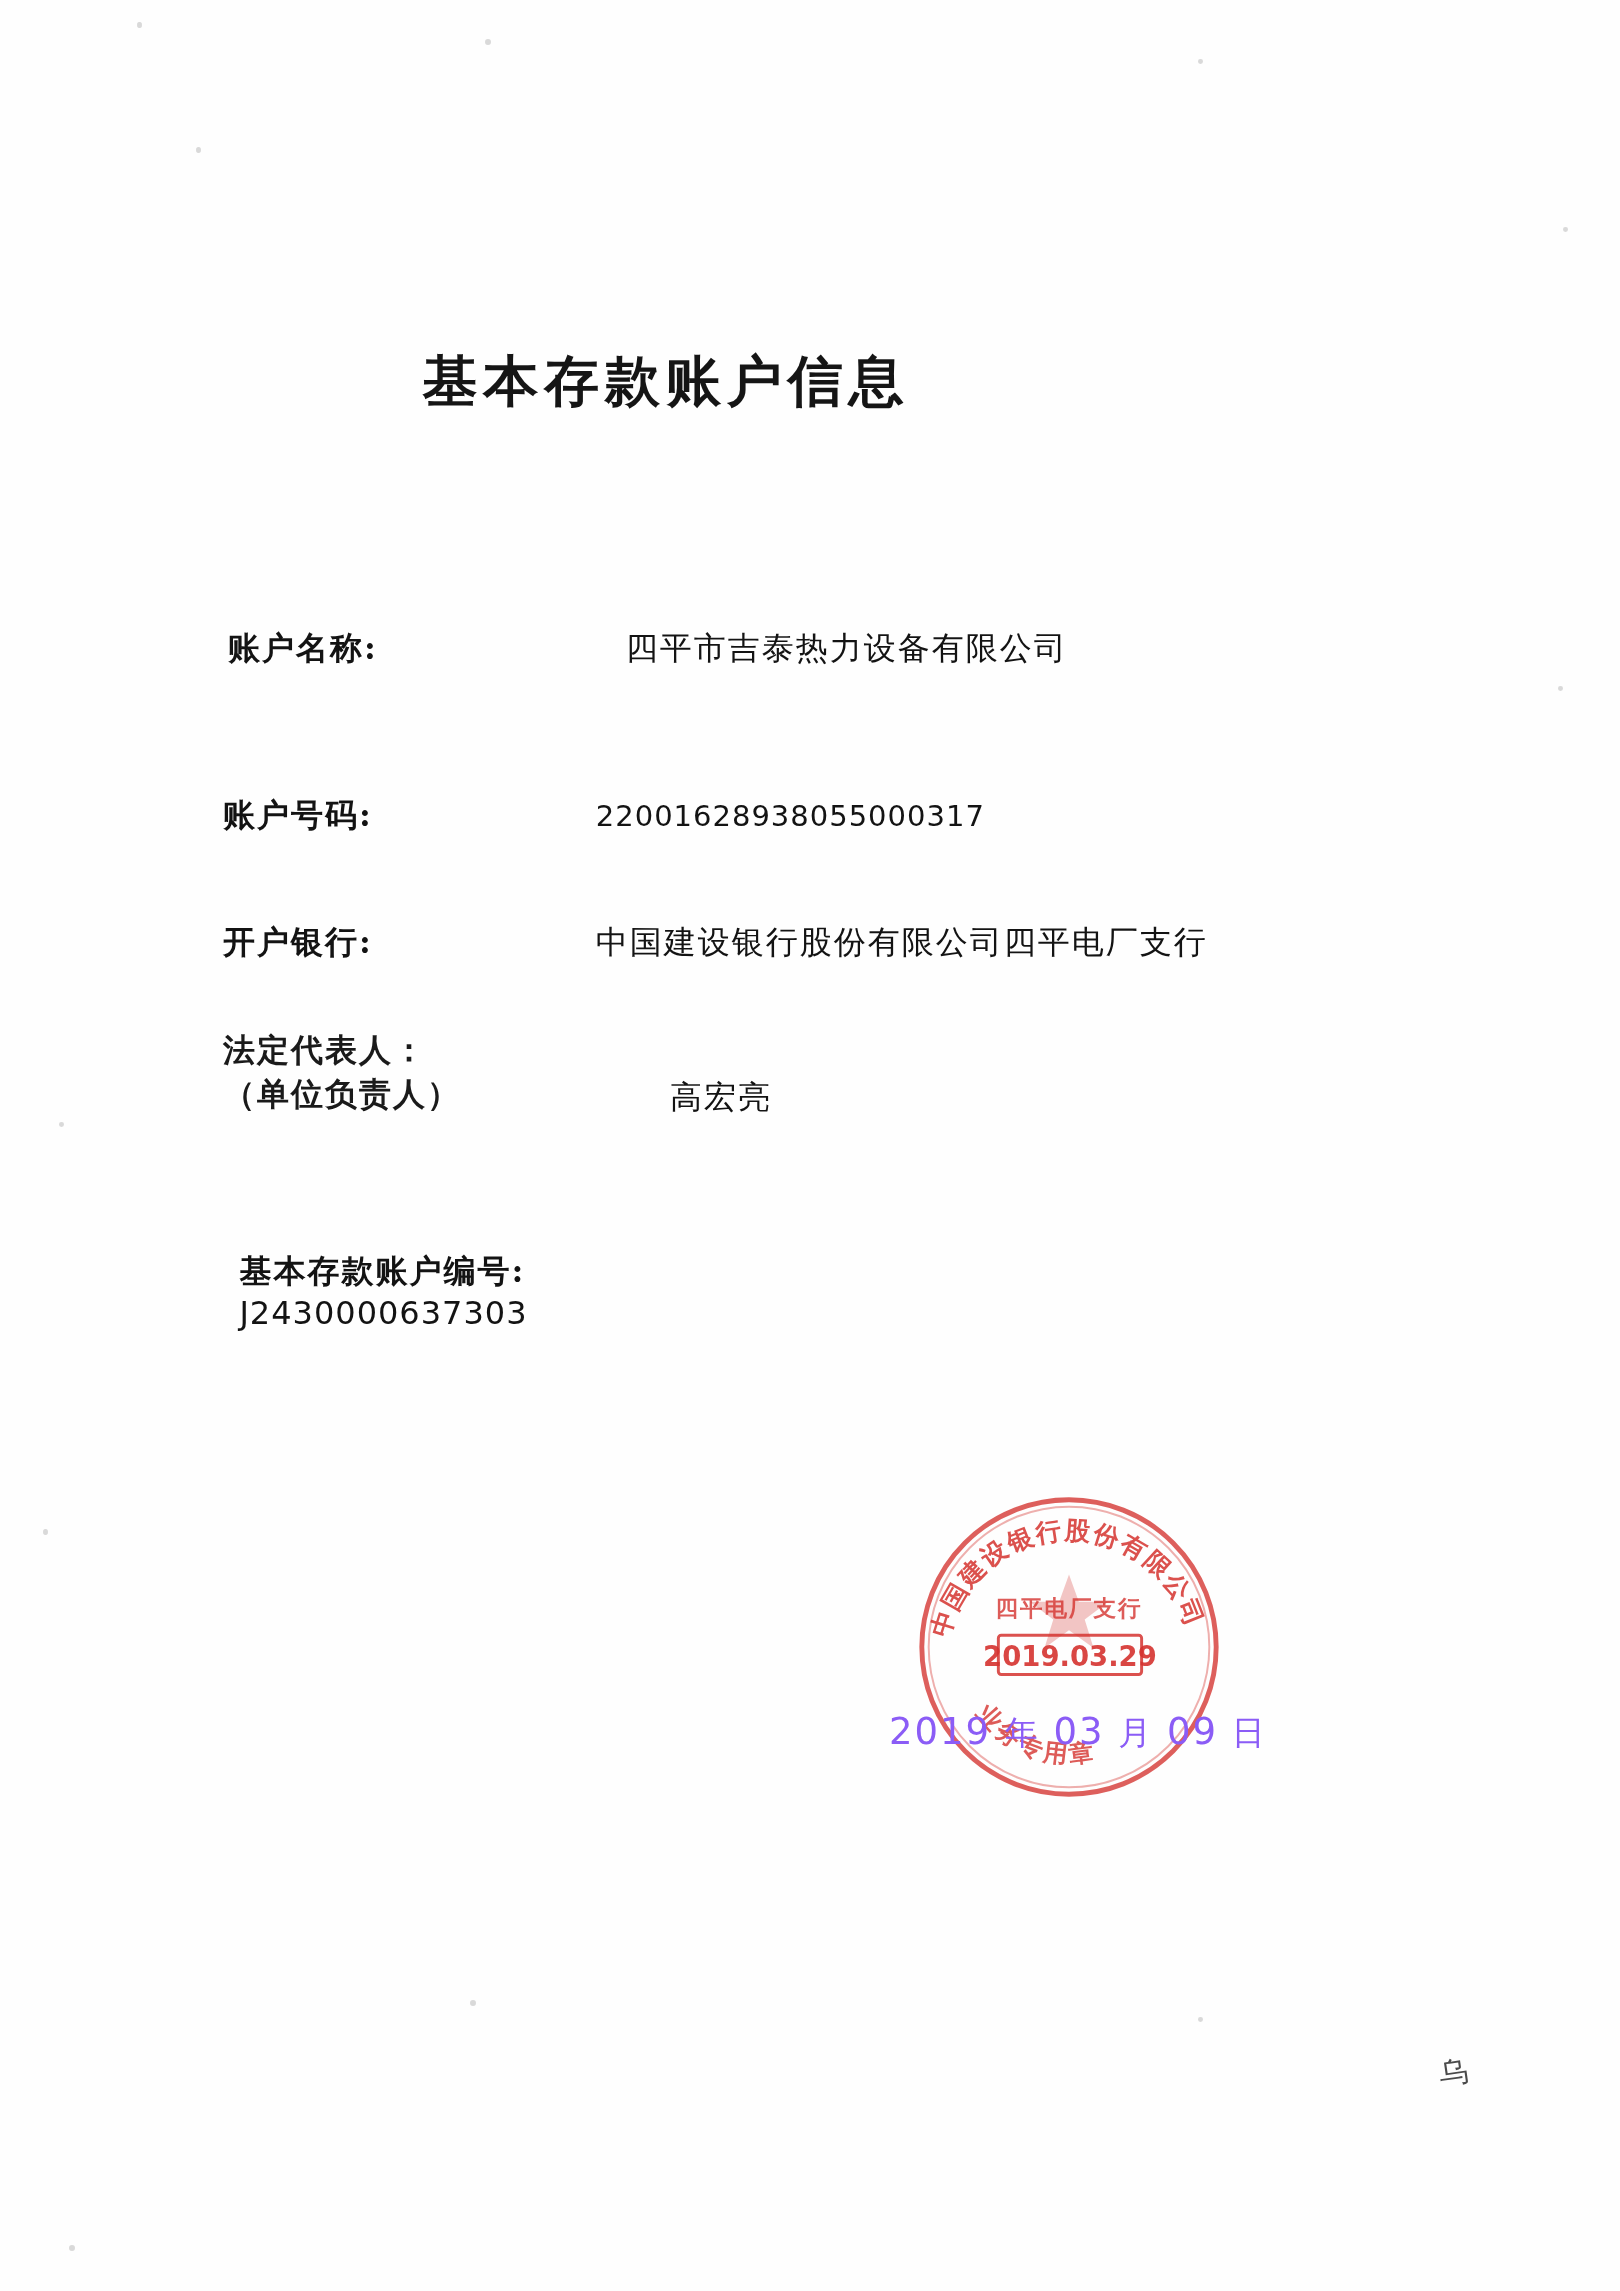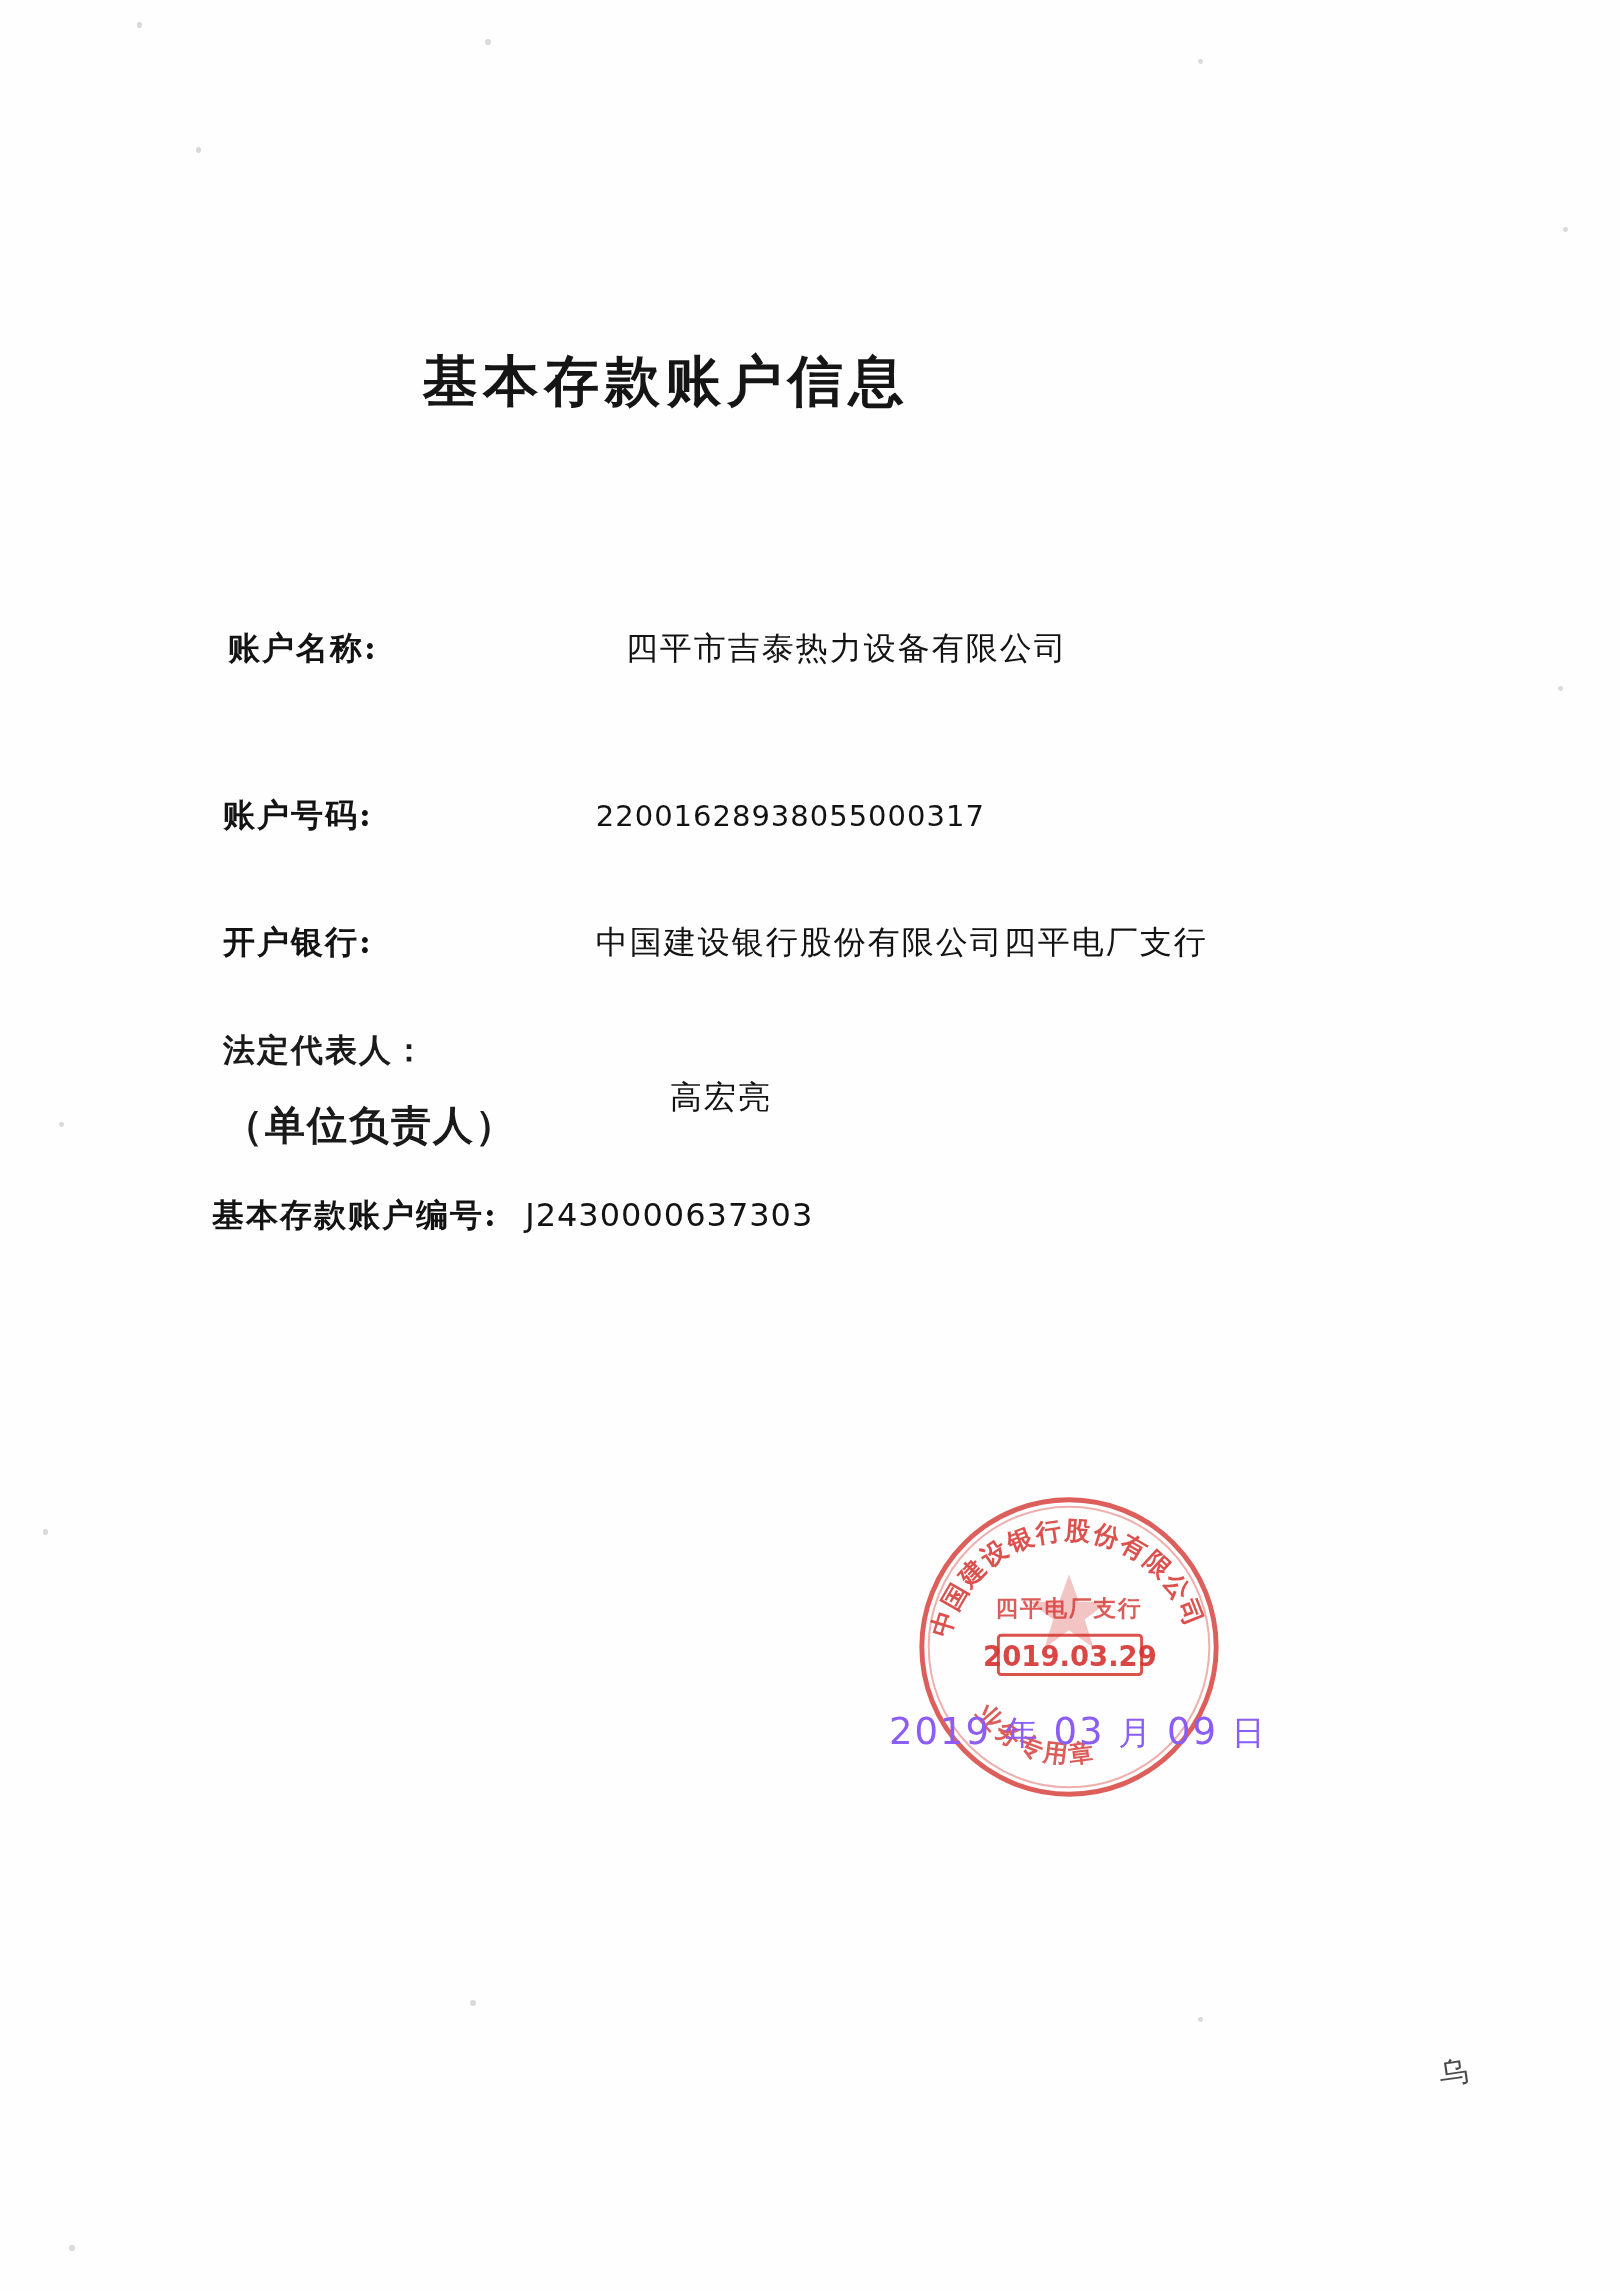--- a/index.html
+++ b/index.html
@@ -80,34 +80,34 @@
     display: block;
   }
   .legal-line1 {
     font-size: 32px;
     font-weight: bold;
     letter-spacing: 2px;
     font-family: "DejaVu Serif", "Liberation Serif", serif;
     display: block;
   }
   .legal-line2 {
-    font-size: 40px;
+    font-size: 32px;
     font-weight: bold;
     letter-spacing: 2px;
     font-family: "DejaVu Serif", "Liberation Serif", serif;
     display: block;
-    margin-top: 25px;
+    margin-top: 0;
   }
   #f-legal .field-value {
     position: absolute;
     left: 447px;
     top: 47px;
   }
 
-  #f-code   { top: 1194px; left: 212px; }
+  #f-code   { top: 1250px; left: 212px; flex-direction: column; }
   #f-code .field-value { margin-left: 27.4px; font-family: "DejaVu Sans", "Liberation Sans", sans-serif; }
 
   
   .date-line {
     position: absolute;
     top: 1710px;
     left: 889px;
     font-size: 37px;
     letter-spacing: 2px;
     font-family: "DejaVu Sans", "Liberation Sans", sans-serif;

